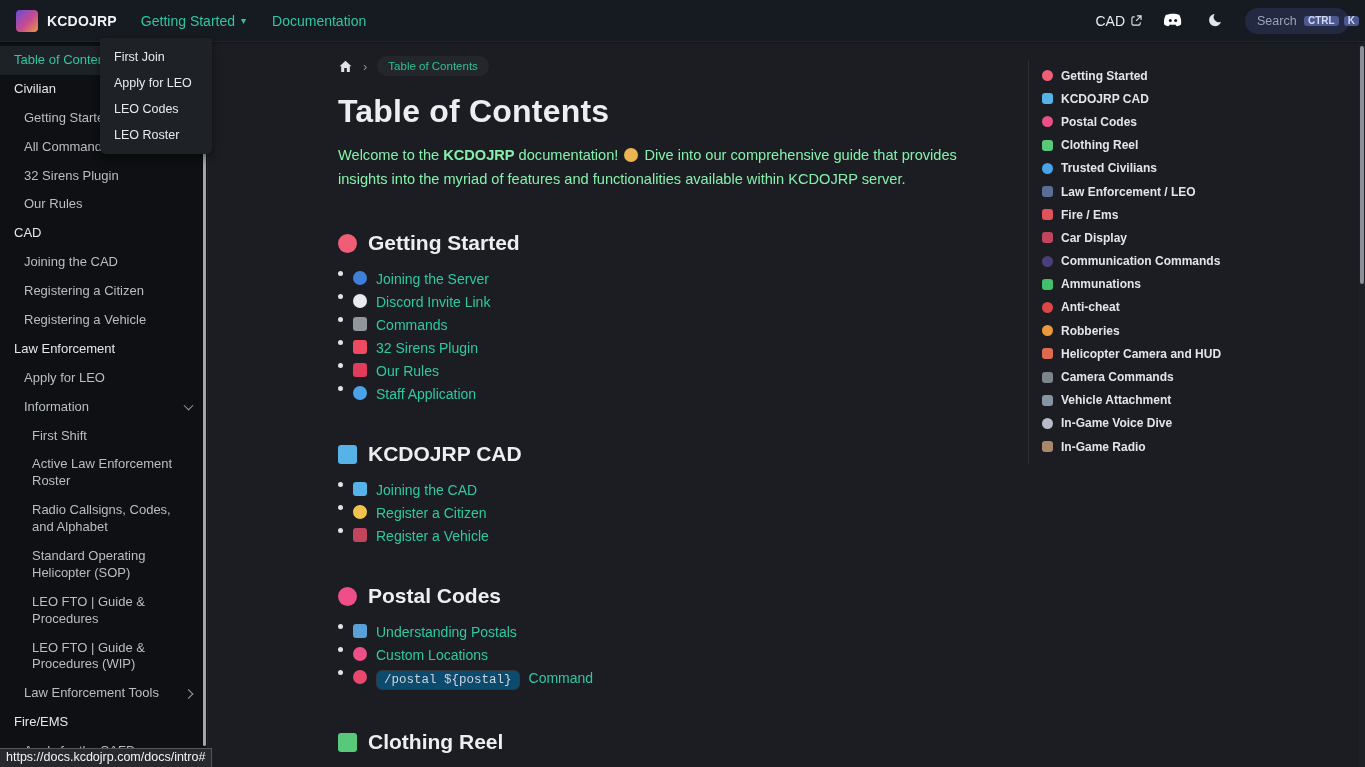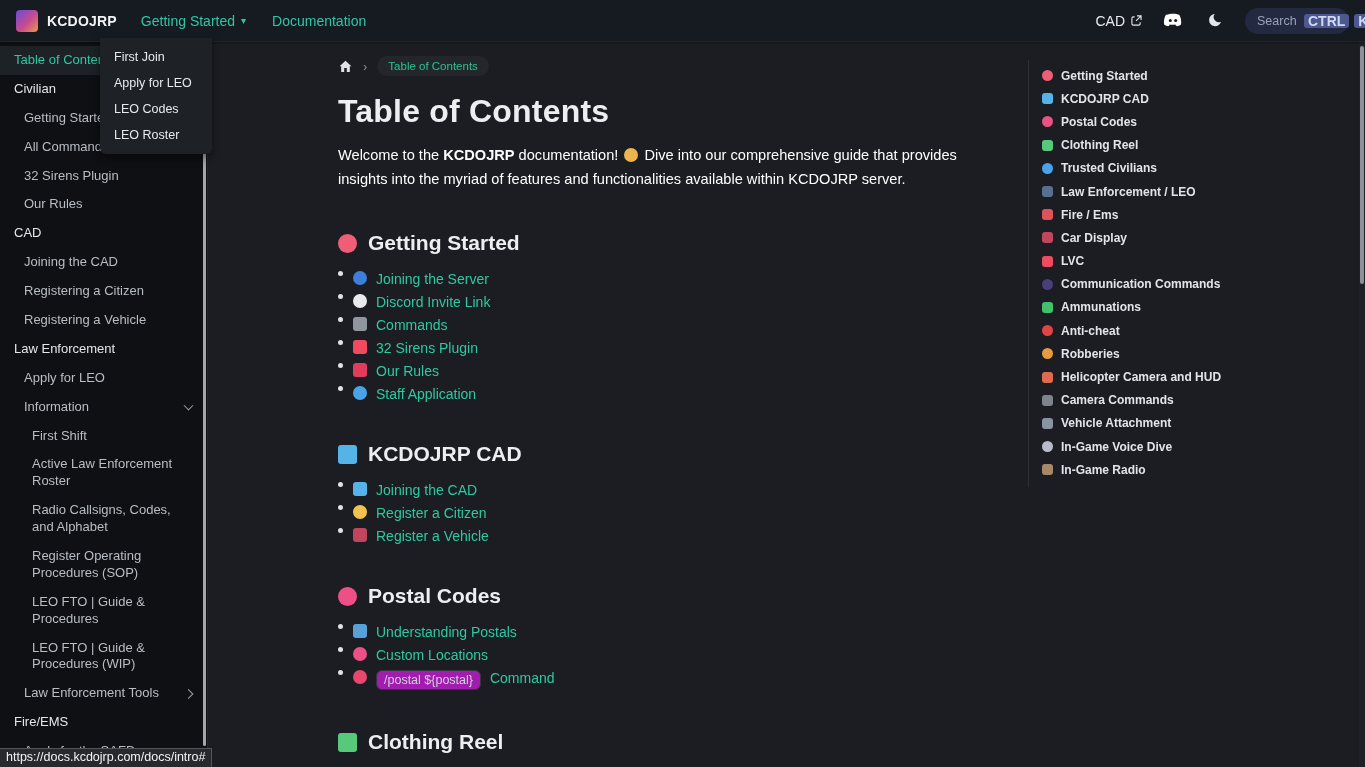--- a/index.html
+++ b/index.html
@@ -18,21 +18,21 @@
   .nav-link { font-size:14px; color:#2fc6a4; cursor:pointer; display:flex; align-items:center; gap:6px; }
   .caret { font-size:10px; color:#2fc6a4; }
   .nav-right { margin-left:auto; display:flex; align-items:center; gap:21px; }
   .cad-link { display:flex; align-items:center; gap:6px; font-size:14px; color:#e9ebee; cursor:pointer; }
   .nav-icon { width:20px; height:16px; display:flex; align-items:center; justify-content:center; cursor:pointer; }
   .searchbox { width:104px; height:26px; background:#222940; border-radius:13px; display:flex;
                align-items:center; padding:0 7px; gap:5px; cursor:pointer; }
   .searchbox input { background:transparent; border:none; outline:none; width:42px;
                      font-size:12.5px; color:#cdd2dd; font-family:inherit; }
   .searchbox input::placeholder { color:#9aa3b5; }
-  .kbd { font-size:14px; font-weight:bold; color:#d2d8f2; background:#4d5890; border-radius:3px;
+  .kbd { font-size:10px; font-weight:bold; color:#d2d8f2; background:#4d5890; border-radius:3px;
          padding:0 4px; line-height:1; }
 
   
   .dropdown { position:absolute; top:38px; left:100px; width:112px; background:#1e2125;
               border-radius:0 0 6px 6px; box-shadow:0 4px 10px rgba(0,0,0,.45); z-index:100; padding:6px 0; }
   .dd-item { font-size:12.5px; color:#e8eaec; padding:6px 14px; cursor:pointer; white-space:nowrap; }
 
   
   .sidebar { position:absolute; top:42px; left:0; bottom:0; width:208px; background:#0e1013;
              border-right:1px solid #23262b; overflow:hidden; padding-top:4px; }
@@ -55,31 +55,31 @@
                color:#f2f3f4; font-size:12.5px; padding:1px 6px 0 6px; z-index:200; white-space:nowrap;text-align:center; }
 
   
   .content { position:absolute; left:338px; top:42px; width:672px; }
   .breadcrumb { margin-top:14px; display:flex; align-items:center; gap:10px; }
   .crumb-home { width:15px; height:15px; cursor:pointer; }
   .crumb-sep { color:#8a9096; font-size:13px; }
   .crumb-pill { background:#23272c; color:#2dc18f; font-size:11.5px; padding:4px 11px;
                 border-radius:11px; cursor:pointer; }
   h1.page-title { margin-top:17px; font-size:32px; font-weight:bold; color:#eceef0; letter-spacing:.2px; }
-  .intro { margin-top:14px; width:662px; font-size:14.6px; line-height:1.62; color:#ffffff; }
+  .intro { margin-top:14px; width:662px; font-size:14.6px; line-height:1.62; color:#86efac; }
   .intro b { font-weight:bold; }
 
   .section h2 { margin-top:40px; font-size:21px; font-weight:bold; color:#eceef0;
                 display:flex; align-items:center; gap:11px; }
   .section ul { list-style:none; margin-top:16px; }
   .section li { display:flex; gap:9px; margin-bottom:7px; }
   .bullet { width:5px; height:5px; border-radius:50%; background:#dfe3e8; flex:none; margin-right:1px; }
   .content-link { color:#2ec9a2; font-size:14px; cursor:pointer; }
-  .code-pill { font-family:Liberation Sans, sans-serif; font-size:12.5px; color:#cdd4da;
-               background:#a21caf; border:1px solid #33373d; border-radius:6px; padding:2px 7px; }
+  .code-pill { font-family:Liberation Mono, monospace; font-size:12.5px; color:#cdd4da;
+               background:#0c4a6e; border:1px solid #33373d; border-radius:6px; padding:2px 7px; }
 
   
   .icon { display:inline-block; flex:none; }
   .icon.circle { border-radius:50%; }
   .icon.square { border-radius:3px; }
   .h2-icon { width:19px; height:19px; }
   .li-icon { width:14px; height:14px; }
   .toc-icon { width:11px; height:11px; }
   .inline-icon { width:14px; height:14px; vertical-align:-2px; margin:0 2px; }
 
@@ -160,21 +160,21 @@
     <div class="sb-item d0 cat"><span>CAD</span></div>
     <div class="sb-item d1"><span>Joining the CAD</span></div>
     <div class="sb-item d1"><span>Registering a Citizen</span></div>
     <div class="sb-item d1"><span>Registering a Vehicle</span></div>
     <div class="sb-item d0 cat"><span>Law Enforcement</span></div>
     <div class="sb-item d1"><span>Apply for LEO</span></div>
     <div class="sb-item d1"><span>Information</span><span class="chev down"></span></div>
     <div class="sb-item d2"><span>First Shift</span></div>
     <div class="sb-item d2"><span>Active Law Enforcement Roster</span></div>
     <div class="sb-item d2"><span>Radio Callsigns, Codes, and Alphabet</span></div>
-    <div class="sb-item d2"><span>Register Operating Procedures (SOP)</span></div>
+    <div class="sb-item d2"><span>Standard Operating Helicopter (SOP)</span></div>
     <div class="sb-item d2"><span>LEO FTO | Guide &amp; Procedures</span></div>
     <div class="sb-item d2"><span>LEO FTO | Guide &amp; Procedures (WIP)</span></div>
     <div class="sb-item d1"><span>Law Enforcement Tools</span><span class="chev right"></span></div>
     <div class="sb-item d0 cat"><span>Fire/EMS</span></div>
     <div class="sb-item d1"><span>Apply for the SAFD</span></div>
     <div class="sb-item d1"></div>
   </aside>
 <div class="sb-scroll"></div>
 
 <div class="statusbar">https://docs.kcdojrp.com/docs/intro#</div>
@@ -311,24 +311,20 @@
     </div>
     <div class="toc-item">
       <span class="icon toc-icon square" style="background: rgb(224, 82, 90);"></span>
       <span>Fire / Ems</span>
     </div>
     <div class="toc-item">
       <span class="icon toc-icon square" style="background: rgb(194, 69, 94);"></span>
       <span>Car Display</span>
     </div>
     <div class="toc-item">
-      <span class="icon toc-icon square" style="background: rgb(239, 74, 95);"></span>
-      <span>LVC</span>
-    </div>
-    <div class="toc-item">
       <span class="icon toc-icon circle" style="background: rgb(74, 63, 122);"></span>
       <span>Communication Commands</span>
     </div>
     <div class="toc-item">
       <span class="icon toc-icon square" style="background: rgb(67, 192, 107);"></span>
       <span>Ammunations</span>
     </div>
     <div class="toc-item">
       <span class="icon toc-icon circle" style="background: rgb(224, 69, 69);"></span>
       <span>Anti-cheat</span>

